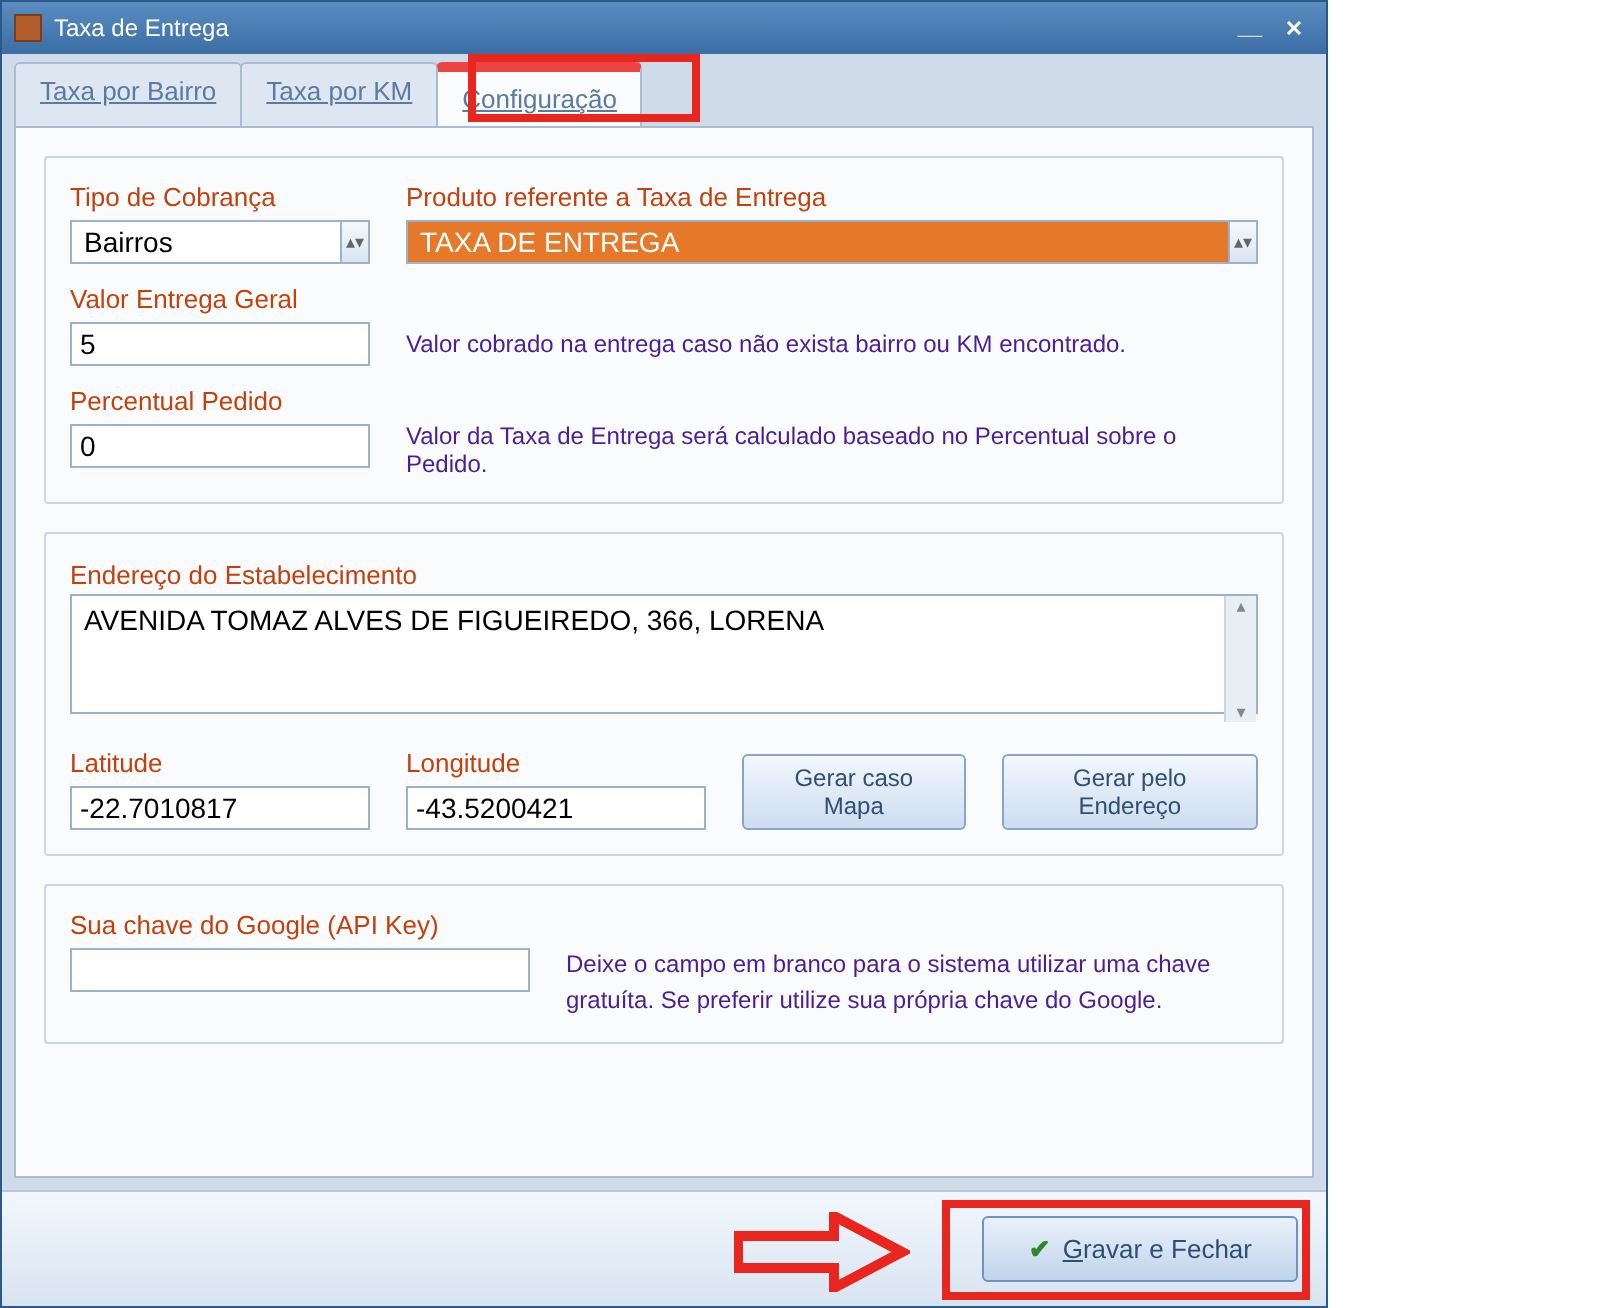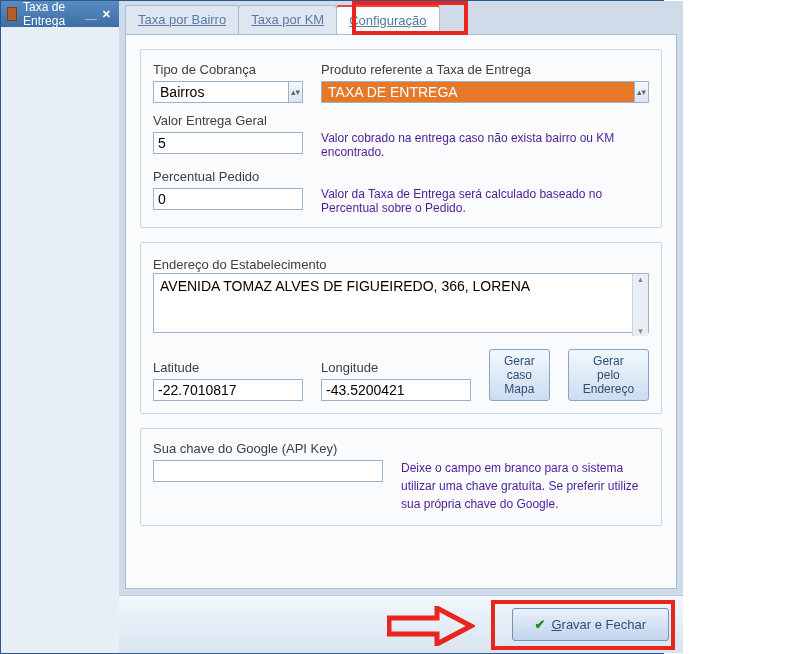--- a/index.html
+++ b/index.html
@@ -1,31 +1,31 @@
 <!DOCTYPE html>
 <html><head>
 <meta charset="utf-8">
 <style>
   * { box-sizing: border-box; margin: 0; padding: 0; font-family: Tahoma, Arial, sans-serif; }
   body { background: #fff; width: 800px; height: 654px; overflow: hidden; }
-  .window { width: 664px; height: 654px; border: 1px solid #2b5a8a; background: #e8eef5; display: flex; flex-direction: row; }
+  .window { width: 664px; height: 654px; border: 1px solid #2b5a8a; background: #e8eef5; display: flex; flex-direction: column; }
   .titlebar { background: linear-gradient(to bottom, #5a8cc0, #3a6ea5); color: #fff; height: 26px; display: flex; align-items: center; padding: 0 6px; font-size: 12px; }
   .titlebar .title-icon { width: 14px; height: 14px; background: #b35c2c; margin-right: 6px; border: 1px solid #7a3e1d; }
   .titlebar .spacer { flex: 1; }
   .titlebar .win-btn { width: 20px; height: 16px; margin-left: 2px; display: flex; align-items: center; justify-content: center; color: #fff; font-size: 11px; font-weight: bold; }
   .content { flex: 1; background: #cfdbe9; padding: 0; display: flex; flex-direction: column; }
   .tabs { display: flex; margin-top: 4px; margin-left: 6px; position: relative; }
   .tab { padding: 6px 12px; font-size: 13px; color: #5a7aa0; background: #dde6f1; border: 1px solid #a8bdd4; border-bottom: none; margin-right: -1px; border-radius: 3px 3px 0 0; text-decoration: underline; }
-  .tab.active { background: #f9fbfd; border-top: 2px solid #ef4444; position: relative; z-index: 2; }
+  .tab.active { background: #f9fbfd; border-top: 5px solid #ef4444; position: relative; z-index: 2; }
   .tab-highlight { position: absolute; border: 4px solid #e8261e; pointer-events: none; left: 227px; top: -4px; width: 116px; height: 34px; z-index: 5; }
   .tab-body { background: #f9fbfd; border: 1px solid #a8bdd4; margin: 0 6px 6px 6px; flex: 1; padding: 14px; position: relative; }
   .panel { border: 1px solid #c9d6e6; border-radius: 2px; padding: 12px; margin-bottom: 14px; background: #f9fbfd; }
   .row { display: flex; gap: 18px; margin-bottom: 10px; }
   .col { display: flex; flex-direction: column; }
-  .label { font-size: 13px; color: #404040; margin-bottom: 4px; }
+  .label { font-size: 13px; color: #c2410c; margin-bottom: 4px; }
   .helper { font-size: 12px; color: #4c1d95; align-self: center; margin-top: 18px; }
   select, input[type=text], textarea {
     font-size: 14px; padding: 2px 4px; border: 1px solid #9bb2cc; background: #fff;
   }
   .select-like { display: flex; align-items: center; border: 1px solid #9bb2cc; background: #fff; height: 22px; }
   .select-like.orange { background: #e67829; color: #fff; }
   .select-like .val { flex: 1; padding: 0 6px; font-size: 14px; }
   .select-like .arr { width: 14px; height: 100%; border-left: 1px solid #9bb2cc; display: flex; align-items: center; justify-content: center; font-size: 9px; color: #666; background: linear-gradient(#f5f8fc,#dbe5f0); }
   .select-like.orange .arr { background: linear-gradient(#f5f8fc,#dbe5f0); color: #666; }
   input[type=text] { height: 22px; }

